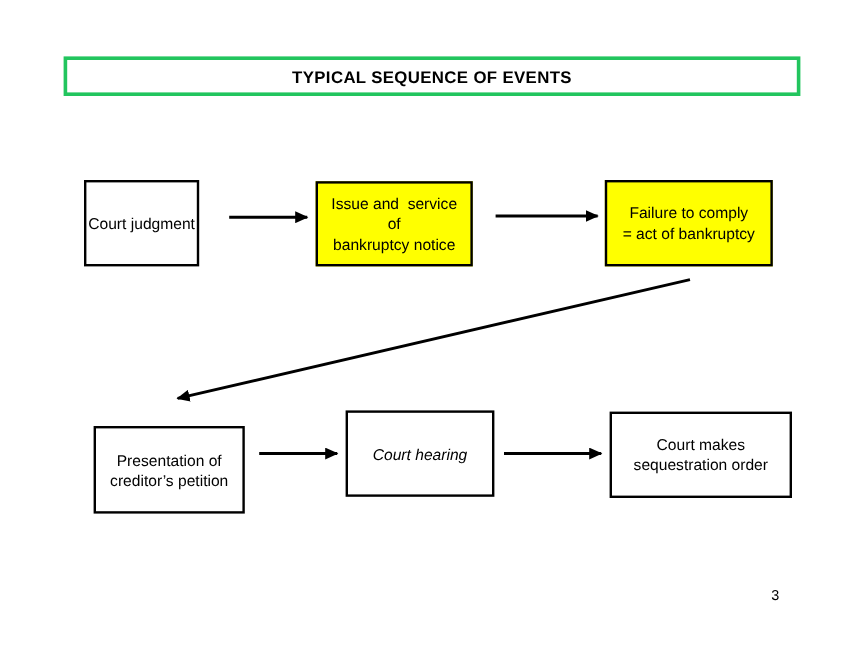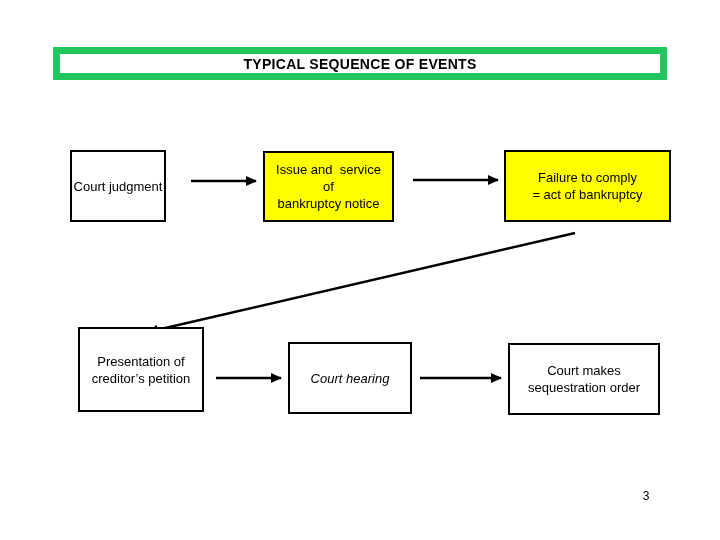--- a/index.html
+++ b/index.html
@@ -15,21 +15,21 @@
     font-family: "Liberation Sans", "DejaVu Sans", sans-serif;
     color: #000000;
     overflow: hidden;
   }
   .title-box {
     position: absolute;
     left: 53px;
     top: 47px;
     width: 614px;
     height: 33px;
-    border: 7px solid #22c55e;
+    border: 3px solid #22c55e;
     box-sizing: border-box;
     display: flex;
     align-items: center;
     justify-content: center;
   }
   .title-box span {
     font-size: 14px;
     font-weight: bold;
     letter-spacing: 0.3px;
   }
@@ -54,22 +54,22 @@
   .node .node-label {
     font-size: 13px;
     line-height: 17px;
     white-space: pre-line;
   }
   .node.hl {
     background: #ffff00;
   }
   .n1 { left: 70px;  top: 150px; width: 96px; height: 72px; }
   .n2 { left: 263px; top: 151px; width: 131px; height: 71px; }
-  .n3 { left: 504px; top: 150px; width: 167px; height: 72px; }
-  .n4 { left: 78px;  top: 327px; width: 126px; height: 85px; }
+  .n3 { left: 504px; top: 150px; width: 140px; height: 72px; }
+  .n4 { left: 78px;  top: 355px; width: 126px; height: 73px; }
   .n5 { left: 288px; top: 342px; width: 124px; height: 72px; font-style: italic; }
   .n6 { left: 508px; top: 343px; width: 152px; height: 72px; align-items: center; }
   .page-number {
     position: absolute;
     left: 638px;
     top: 489px;
     width: 16px;
     font-size: 12px;
     text-align: center;
   }

